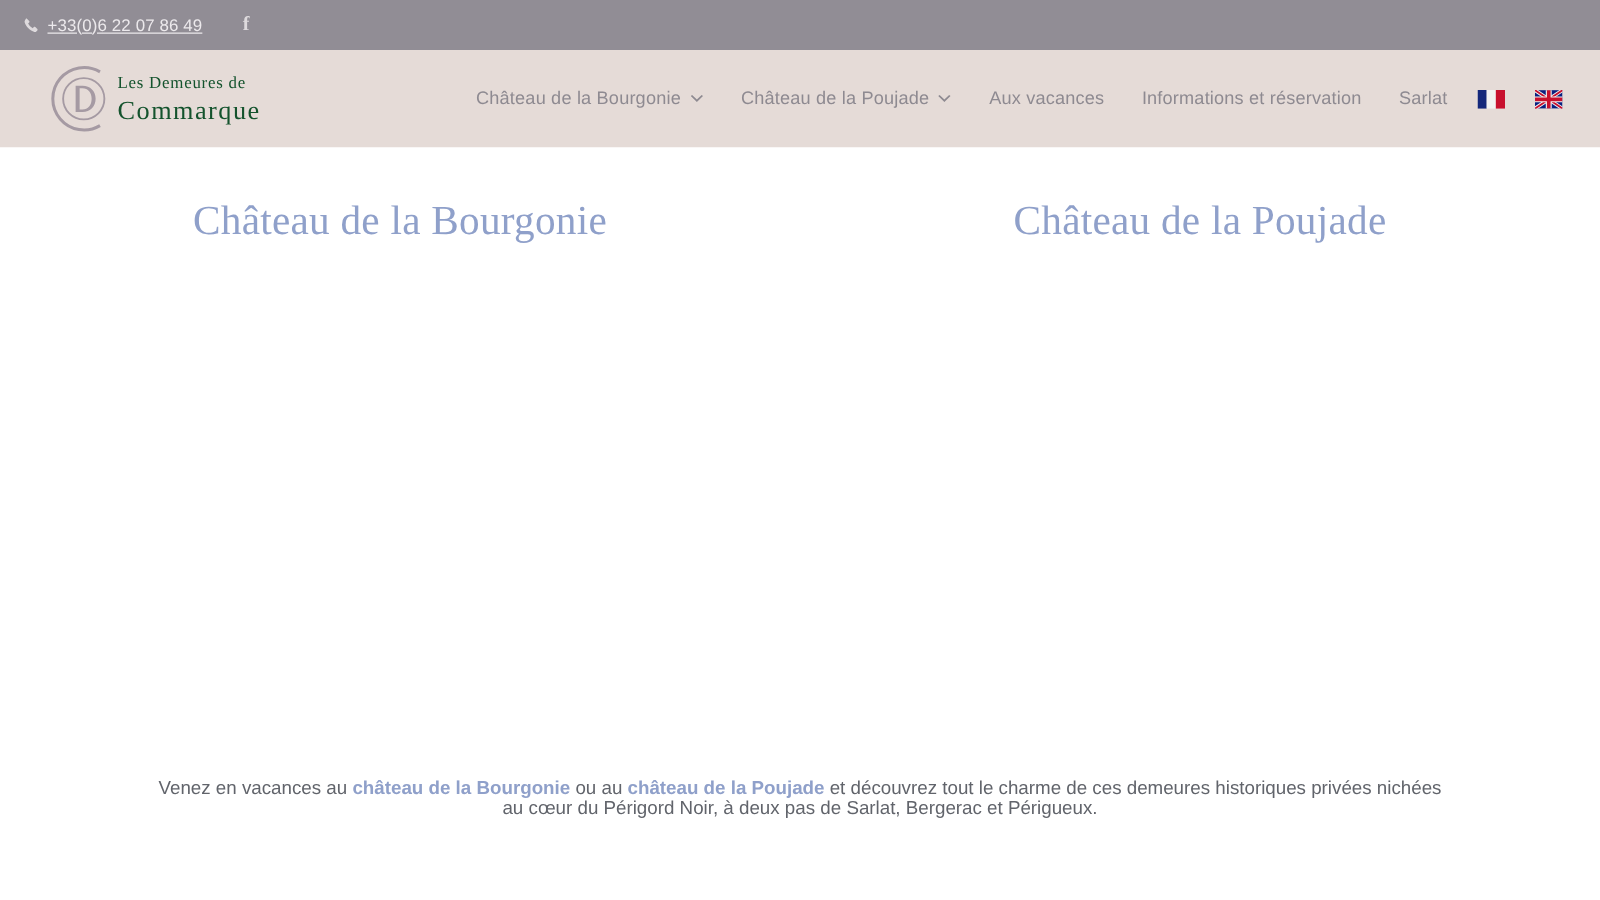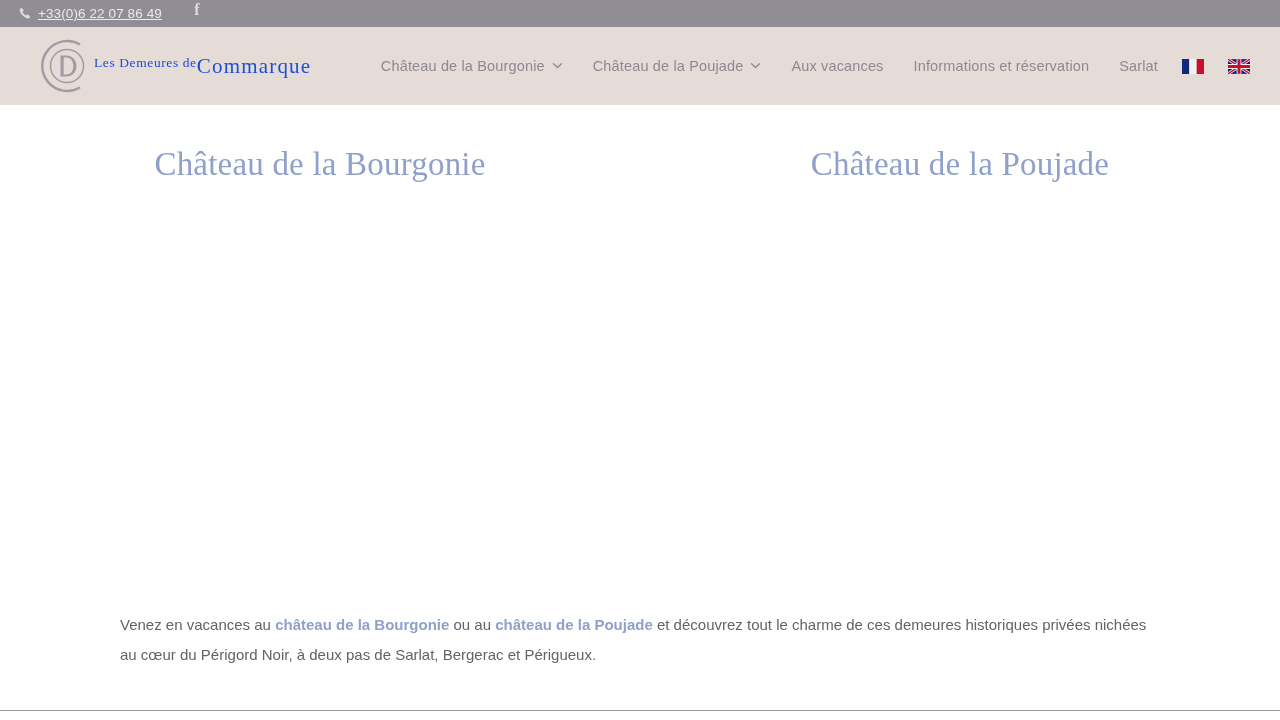--- a/index.html
+++ b/index.html
@@ -11,23 +11,24 @@
     width: 1280px;
     height: 720px;
     overflow: hidden;
     background: #ffffff;
     font-family: "Liberation Sans", sans-serif;
     -webkit-font-smoothing: antialiased;
   }
 
   
   .topbar {
-    height: 27px;
+    height: 40px;
     background: #918d95;
     display: flex;
+    align-items: center;
     padding-left: 18px;
     box-sizing: border-box;
   }
   .topbar-item {
     display: flex;
     align-items: center;
     color: #ece9ec;
     font-size: 13.5px;
     letter-spacing: .1px;
     white-space: nowrap;
@@ -67,23 +68,23 @@
   .logo {
     display: flex;
     align-items: center;
     flex: 0 0 auto;
     text-decoration: none;
   }
   .logo-mark { flex: 0 0 auto; margin-right: 2px; }
   .logo-mark svg { display: block; }
   .logo-words {
     display: flex;
-    flex-direction: row;
+    flex-direction: column;
     justify-content: center;
-    color: #1d4ed8;
+    color: #14532d;
     font-family: "Liberation Serif", serif;
     line-height: 1;
     margin-left: -4px;
   }
   .logo-line1 {
     font-size: 13.5px;
     letter-spacing: .6px;
     margin-bottom: 5px;
   }
   .logo-line2 {
@@ -149,23 +150,23 @@
   }
   .card-media {
     height: 380px;
   }
 
   .intro {
     position: absolute;
     left: 0;
     right: 0;
     top: 490px;
-    text-align: left;
+    text-align: center;
     font-size: 15px;
-    line-height: 30px;
+    line-height: 16px;
     color: #61646b;
     padding: 0 120px;
     box-sizing: border-box;
   }
   .intro a {
     color: #8fa0ca;
     font-weight: bold;
     text-decoration: none;
   }
 

